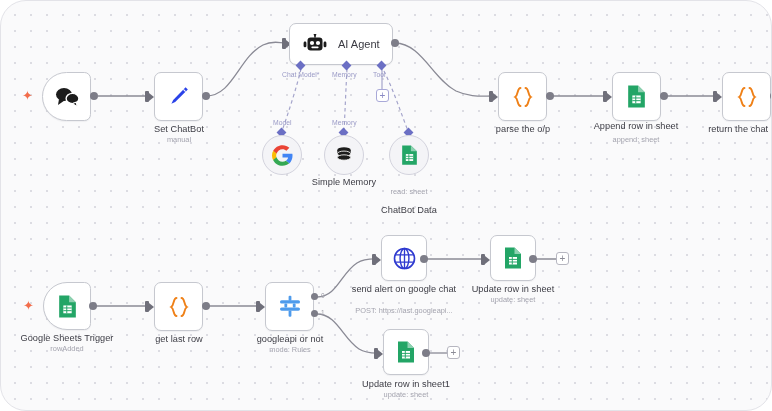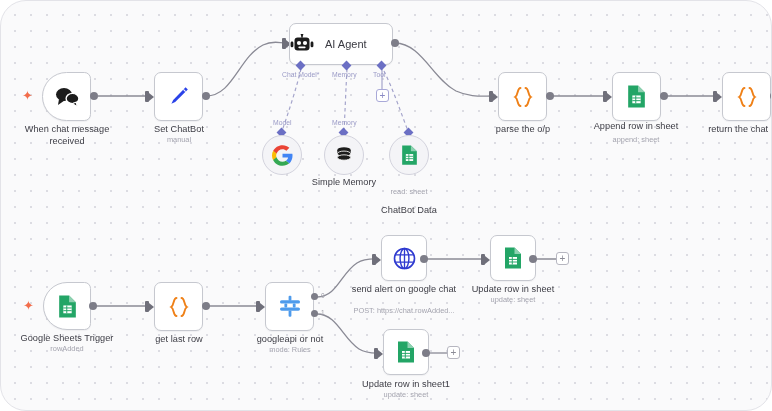--- a/index.html
+++ b/index.html
@@ -41,20 +41,21 @@
     display: flex;
     align-items: center;
     justify-content: center;
     box-shadow: 0 1px 1px rgba(30,30,50,0.05);
   }
   .node.trigger {
     border-radius: 26px 7px 7px 26px;
   }
   .node.wide {
     justify-content: flex-start;
+    padding-left: 13px;
     gap: 11px;
   }
   .node.circle {
     border-radius: 50%;
     background: #f4f4f7;
     border: 1px solid #d3d3dd;
     box-shadow: none;
   }
 
   .node-title {
@@ -189,21 +190,20 @@
     <span class="icon-wrap">
       <svg width="26" height="22" viewBox="0 0 26 22" xmlns="http://www.w3.org/2000/svg">
         <ellipse cx="10" cy="8.5" rx="8" ry="6.4" fill="#1c1c1c"></ellipse>
         <path d="M5 13 L4 19 L10.5 14.6 Z" fill="#1c1c1c"></path>
         <ellipse cx="18.5" cy="12.5" rx="6.4" ry="5.1" fill="#1c1c1c" stroke="#ffffff" stroke-width="1.4"></ellipse>
         <path d="M22 16.2 L23.4 20.6 L18.4 17.6 Z" fill="#1c1c1c" stroke="#ffffff" stroke-width="1.1"></path>
       </svg>
     </span>
   </div>
   <div class="port-out" style="left:89px; top:91px;"></div>
-  <div class="node-title" style="left:10px; top:123px; width:112px;">When chat message received</div>
 
   <div class="port-in" style="left:144px; top:90px;"></div>
   <div class="node" style="left:153px; top:71px; width:49px; height:49px;">
     <span class="icon-wrap">
       <svg width="25" height="25" viewBox="0 0 25 25" xmlns="http://www.w3.org/2000/svg">
         <path d="M19.6 3.2 L21.8 5.4 L9.2 18 L5.4 19.8 L7.2 16 Z" fill="#2a42e8"></path>
         <path d="M17.4 5.4 L19.6 7.6" stroke="#ffffff" stroke-width="1.1"></path>
       </svg>
     </span>
   </div>
@@ -373,21 +373,21 @@
     <span class="icon-wrap">
       <svg width="25" height="25" viewBox="0 0 26 26" xmlns="http://www.w3.org/2000/svg">
         <circle cx="13" cy="13" r="10.4" fill="none" stroke="#2f3ad0" stroke-width="1.7"></circle>
         <ellipse cx="13" cy="13" rx="4.6" ry="10.4" fill="none" stroke="#2f3ad0" stroke-width="1.5"></ellipse>
         <path d="M2.9 9.3 H23.1 M2.9 16.7 H23.1 M13 2.6 V23.4" stroke="#2f3ad0" stroke-width="1.4"></path>
       </svg>
     </span>
   </div>
   <div class="port-out" style="left:419px; top:254px;"></div>
   <div class="node-title" style="left:348px; top:283px; width:110px;">send alert on google chat</div>
-  <div class="node-sub" style="left:341px; top:305px; width:124px;">POST: https://chat.rowAdded...</div>
+  <div class="node-sub" style="left:341px; top:305px; width:124px;">POST: https://last.googleapi...</div>
 
   <div class="port-in" style="left:480px; top:253px;"></div>
   <div class="node" style="left:489px; top:234px; width:46px; height:46px;">
     <span class="icon-wrap">
       <svg width="20" height="24" viewBox="0 0 20 24" xmlns="http://www.w3.org/2000/svg">
         <path d="M2 1.5h9.5L18 8v14.5H2z" fill="#23a566"></path>
         <path d="M11.5 1.5 L18 8 h-6.5z" fill="#8ed1b1"></path>
         <rect x="6" y="11" width="8" height="7.5" fill="#ffffff"></rect>
         <path d="M6 13.4h8M6 16h8M9.3 11v7.5" stroke="#23a566" stroke-width="0.95"></path>
       </svg>

